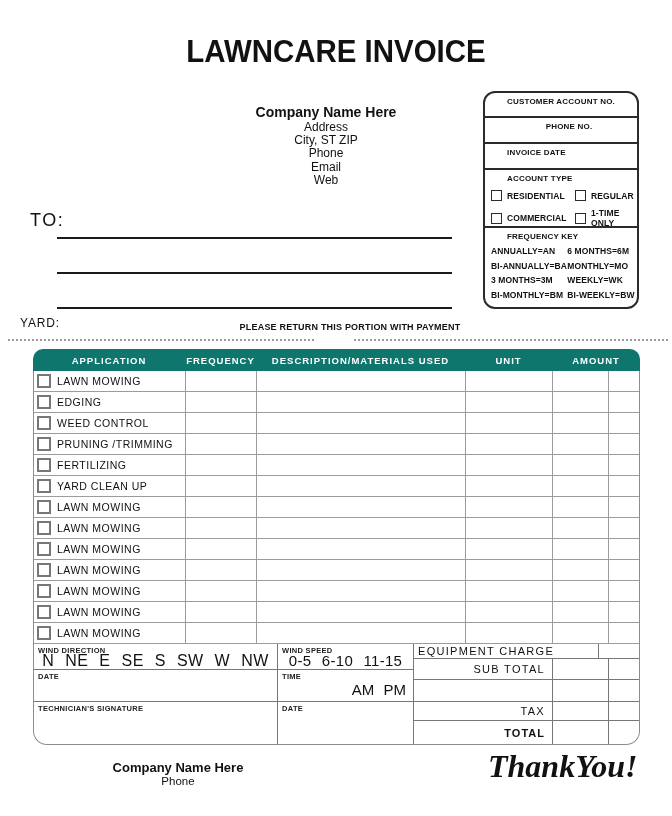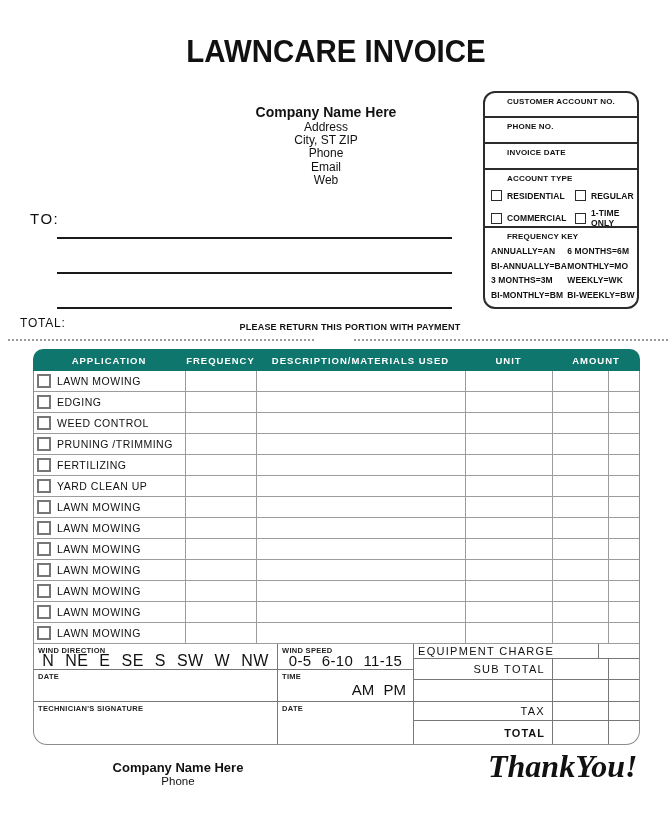--- a/index.html
+++ b/index.html
@@ -12,30 +12,30 @@
   .company-block { position:absolute; left:226px; top:104px; width:200px; text-align:center; }
   .company-block .cname { font-size:14px; font-weight:bold; margin-bottom:1px; }
   .company-block .cline { font-size:12px; line-height:13.2px; }
 
   
   .acct { position:absolute; left:483px; top:91px; width:156px; height:218px;
           border:2px solid #2b2b2b; border-radius:12px; overflow:hidden; background:#fff; }
   .acct .sec { border-bottom:2px solid #2b2b2b; position:relative; }
   .acct .sec:last-child { border-bottom:none; }
   .sec-label { font-size:8px; font-weight:bold; letter-spacing:.2px; padding:4px 6px 0 22px; }
-  .s1 { height:25px; } .s2 { height:26px; } .s3 { height:26px; } .s4 { height:58px; } .s5 { height:77px; }
+  .s1 { height:25px; } .s2 { height:26px;text-align:center; } .s3 { height:26px; } .s4 { height:58px; } .s5 { height:77px; }
   .atype-grid { display:grid; grid-template-columns:84px 1fr; row-gap:7px; padding:7px 4px 0 6px; }
   .atype-item { display:flex; align-items:center; }
   .cb-sm { width:11px; height:11px; border:1.5px solid #2b2b2b; background:#fff; margin-right:5px; flex:0 0 auto; }
   .atype-item .lbl { font-size:8.5px; font-weight:bold; letter-spacing:.1px; }
   .fk-grid { display:grid; grid-template-columns:53% 47%; row-gap:4.5px; padding:5px 2px 0 6px; }
   .fk-item { font-size:8.5px; font-weight:bold; letter-spacing:.1px; }
 
   
-  .to-label { position:absolute; left:30px; top:210px; font-size:15px; letter-spacing:1.5px; }
+  .to-label { position:absolute; left:30px; top:210px; font-size:18px; letter-spacing:1.5px; }
   .to-line { position:absolute; left:57px; width:395px; border-top:2px solid #1a1a1a; height:0; }
   .terms-label { position:absolute; left:20px; top:316px; font-size:12px; letter-spacing:.8px; }
   .return-notice { position:absolute; left:225px; top:322px; width:250px; text-align:center;
                    font-size:9px; font-weight:bold; letter-spacing:.2px; }
   .perf { position:absolute; top:339px; border-top:2px dotted #9a9a9a; height:0; }
   .perf.a { left:8px; width:306px; } .perf.b { left:354px; width:314px; }
 
   
   .tbl { position:absolute; left:33px; top:349px; width:607px; }
   .thead { display:flex; height:22px; border-radius:10px 10px 0 0; align-items:center; }
@@ -141,21 +141,21 @@
         <span class="fk-item">BI-WEEKLY=BW</span>
       </div>
     </div>
   </div>
 
   <div class="to-label">TO:</div>
   <div class="to-line" style="top:237px;"></div>
   <div class="to-line" style="top:272px;"></div>
   <div class="to-line" style="top:307px;"></div>
 
-  <div class="terms-label">TOTAL:</div>
+  <div class="terms-label">YARD:</div>
   <div class="return-notice">PLEASE RETURN THIS PORTION WITH PAYMENT</div>
   <div class="perf a"></div>
   <div class="perf b"></div>
 
   <div class="tbl">
     <div class="thead" id="thead" style="background: #0f766e;">
       <div class="hc hc1">APPLICATION</div>
       <div class="hc hc2">FREQUENCY</div>
       <div class="hc hc3">DESCRIPTION/MATERIALS USED</div>
       <div class="hc hc4">UNIT</div>

